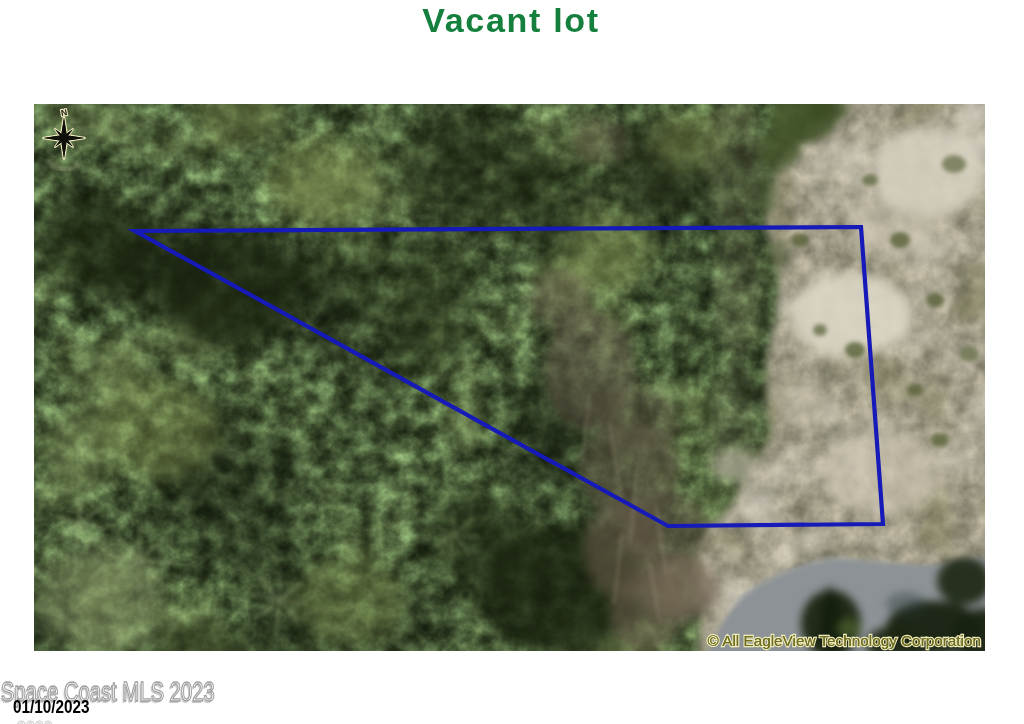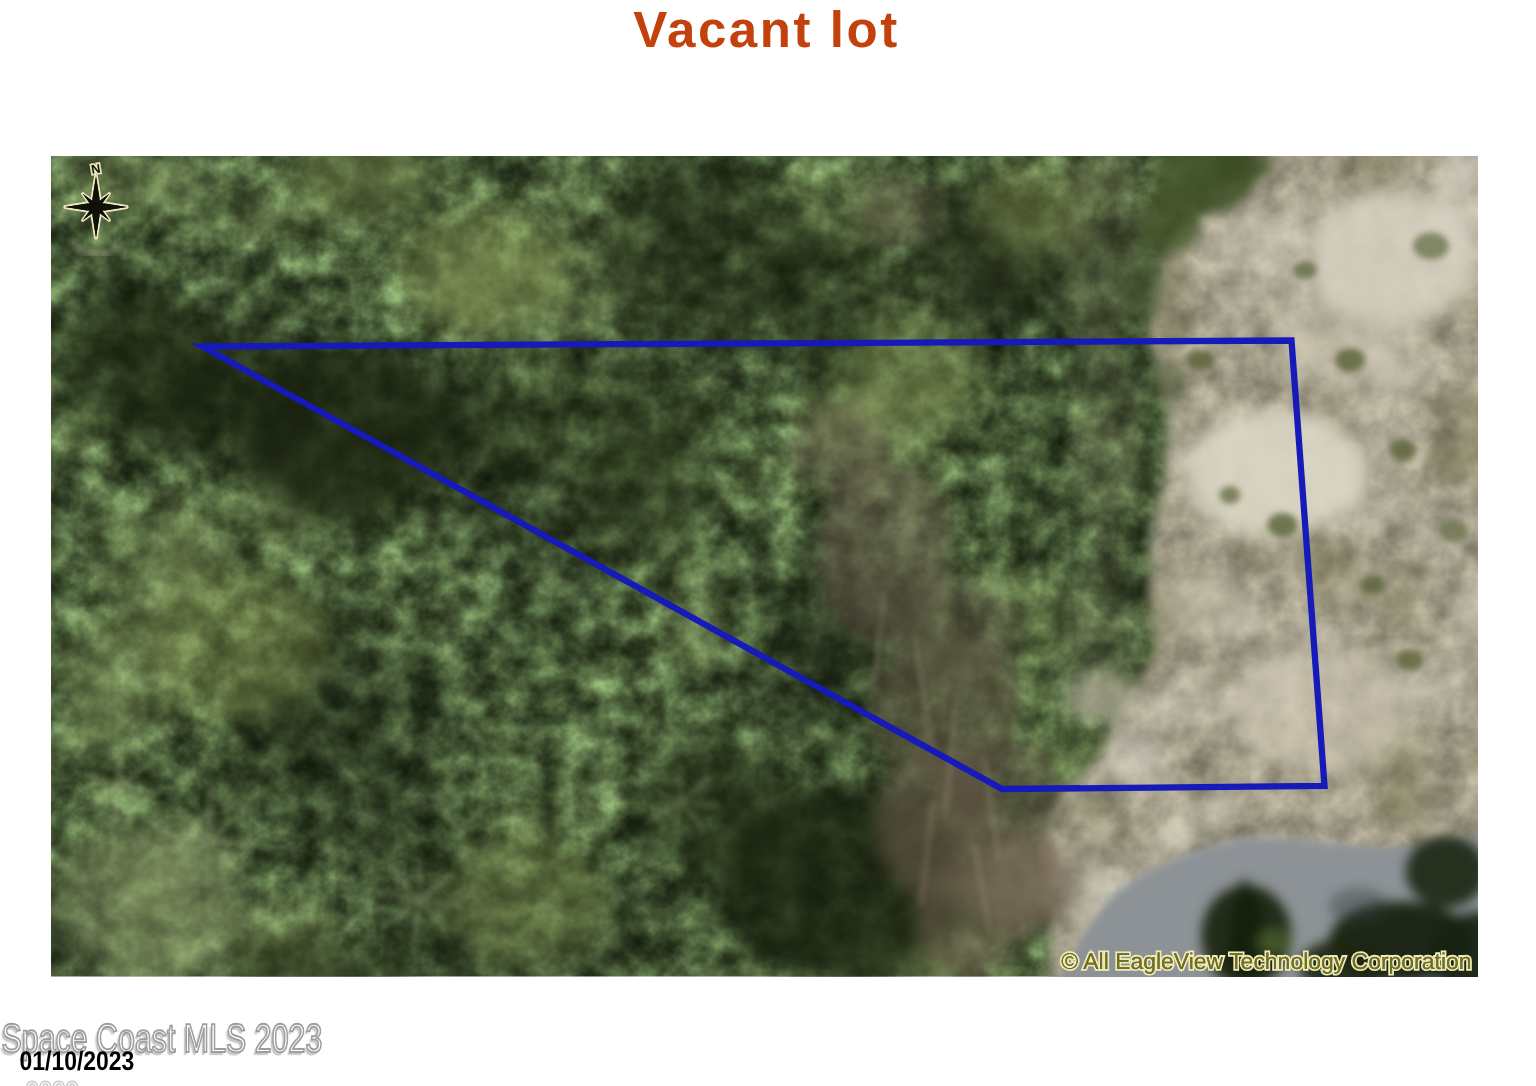--- a/index.html
+++ b/index.html
@@ -1,18 +1,18 @@
 <!DOCTYPE html>
 <html><head>
 <meta charset="utf-8">
 <style>
   html,body{margin:0;padding:0;background:#ffffff;width:1024px;height:724px;overflow:hidden;
     font-family:"Liberation Sans",sans-serif;}
   #title{position:absolute;top:1px;left:0;width:1024px;text-align:center;
-    font-size:34px;font-weight:bold;color:#c2410c;letter-spacing:1.7px;margin-left:-1px;}
+    font-size:34px;font-weight:bold;color:#15803d;letter-spacing:1.7px;margin-left:-1px;}
   #photo{position:absolute;left:34px;top:104px;width:951px;height:547px;}
   #mls{position:absolute;left:1px;top:677px;font-size:27px;color:#ffffff;
     -webkit-text-stroke:1.3px #9e9e9e;letter-spacing:0px;transform:scaleX(0.75);transform-origin:0 0;text-shadow:-2px 2px 1px rgba(150,150,150,0.55);}
   #date{position:absolute;left:13px;top:697px;font-size:18px;font-weight:bold;color:#000;transform:scaleX(0.85);transform-origin:0 0;}
   #cut{position:absolute;left:17px;top:719px;width:45px;height:5px;overflow:hidden;
     color:#fff;-webkit-text-stroke:1px #cccccc;font-size:16px;font-weight:bold;}
 </style>
 </head>
 <body>
 <div id="title">Vacant lot</div>

